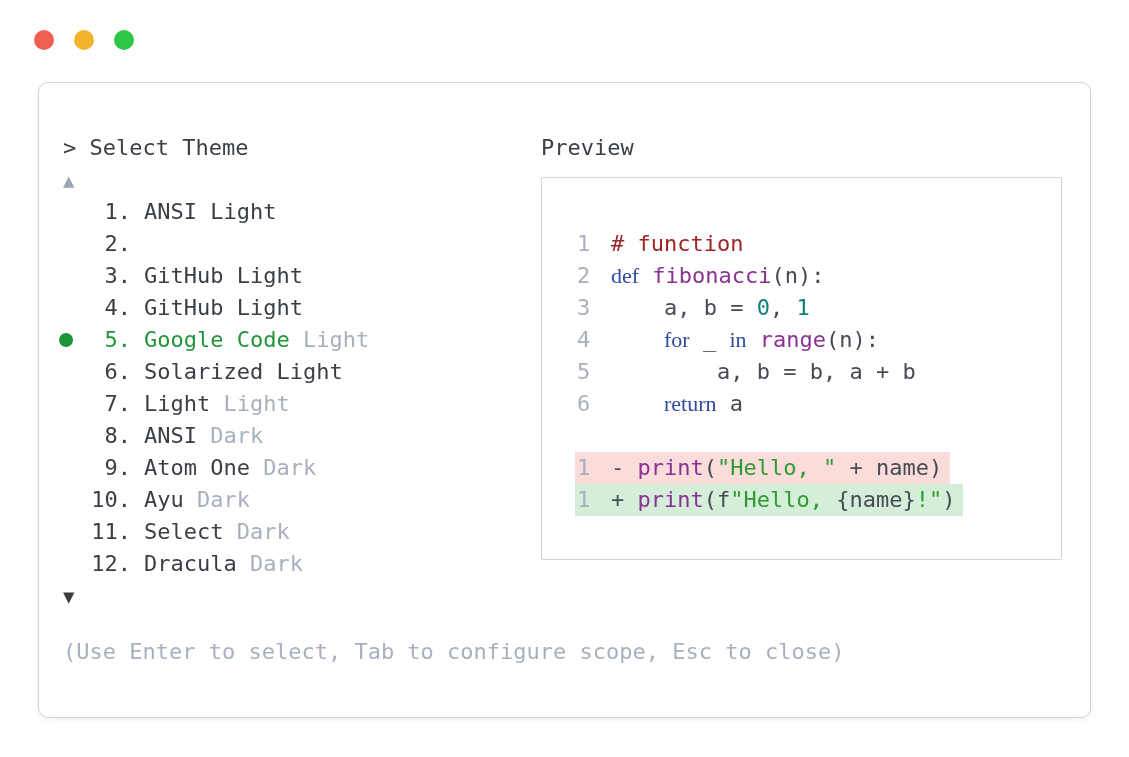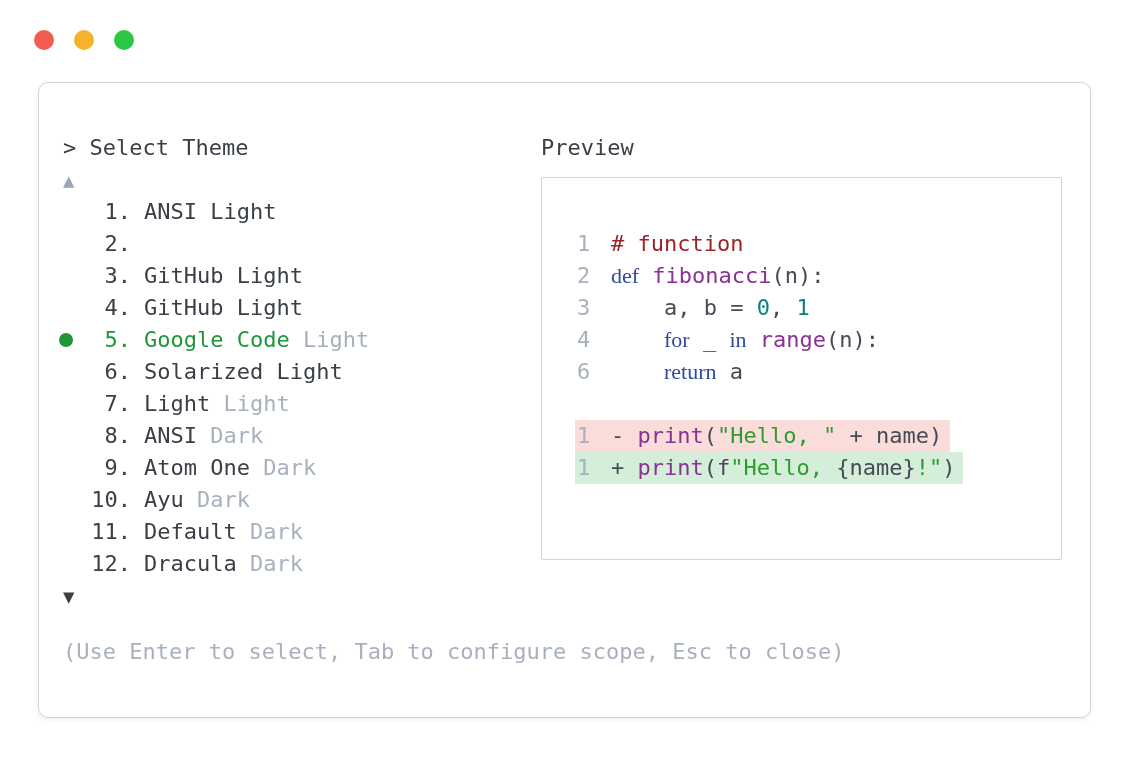--- a/index.html
+++ b/index.html
@@ -117,40 +117,41 @@
           </div>
           <div class="item">
             <span class="marker"></span>
             <span class="num">10.</span>
             <span>Ayu</span>
             <span class="suffix"> Dark</span>
           </div>
           <div class="item">
             <span class="marker"></span>
             <span class="num">11.</span>
-            <span>Default</span>
+            <span>Select</span>
             <span class="suffix"> Dark</span>
           </div>
           <div class="item">
             <span class="marker"></span>
             <span class="num">12.</span>
             <span>Dracula</span>
             <span class="suffix"> Dark</span>
           </div>
         </div>
       <div class="line scroll-down">▼</div>
     </div>
     <div class="right">
       <div class="line">Preview</div>
       <div class="preview-box">
         <div id="code">
             <div class="code-line"><span class="ln">1</span><span class="tk-comment"># function</span></div>
             <div class="code-line"><span class="ln">2</span><span class="tk-keyword">def</span><span class="tk-plain"> </span><span class="tk-name">fibonacci</span><span class="tk-plain">(n):</span></div>
             <div class="code-line"><span class="ln">3</span><span class="tk-plain">    a, b = </span><span class="tk-number">0</span><span class="tk-plain">, </span><span class="tk-number">1</span></div>
             <div class="code-line"><span class="ln">4</span><span class="tk-plain">    </span><span class="tk-keyword">for</span><span class="tk-plain"> _ </span><span class="tk-keyword">in</span><span class="tk-plain"> </span><span class="tk-name">range</span><span class="tk-plain">(n):</span></div>
+            <div class="code-line"><span class="ln">5</span><span class="tk-plain">        a, b = b, a + b</span></div>
             <div class="code-line"><span class="ln">6</span><span class="tk-plain">    </span><span class="tk-keyword">return</span><span class="tk-plain"> a</span></div>
             <div class="code-line"><span class="ln"></span></div>
             <div class="code-line"><span class="diff removed"><span class="ln">1</span><span class="tk-plain">- </span><span class="tk-name">print</span><span class="tk-plain">(</span><span class="tk-string">"Hello, "</span><span class="tk-plain"> + name)</span></span></div>
             <div class="code-line"><span class="diff added"><span class="ln">1</span><span class="tk-plain">+ </span><span class="tk-name">print</span><span class="tk-plain">(f</span><span class="tk-string">"Hello, </span><span class="tk-plain">{name}</span><span class="tk-string">!"</span><span class="tk-plain">)</span></span></div>
           </div>
       </div>
     </div>
   </div>
   <div class="hint">(Use Enter to select, Tab to configure scope, Esc to close)</div>
 </div>

